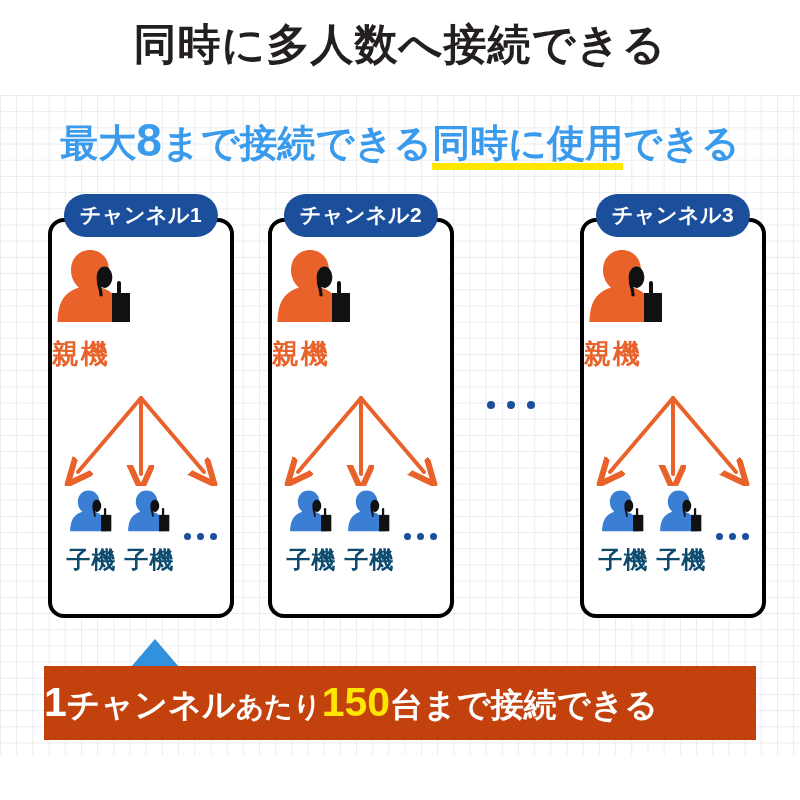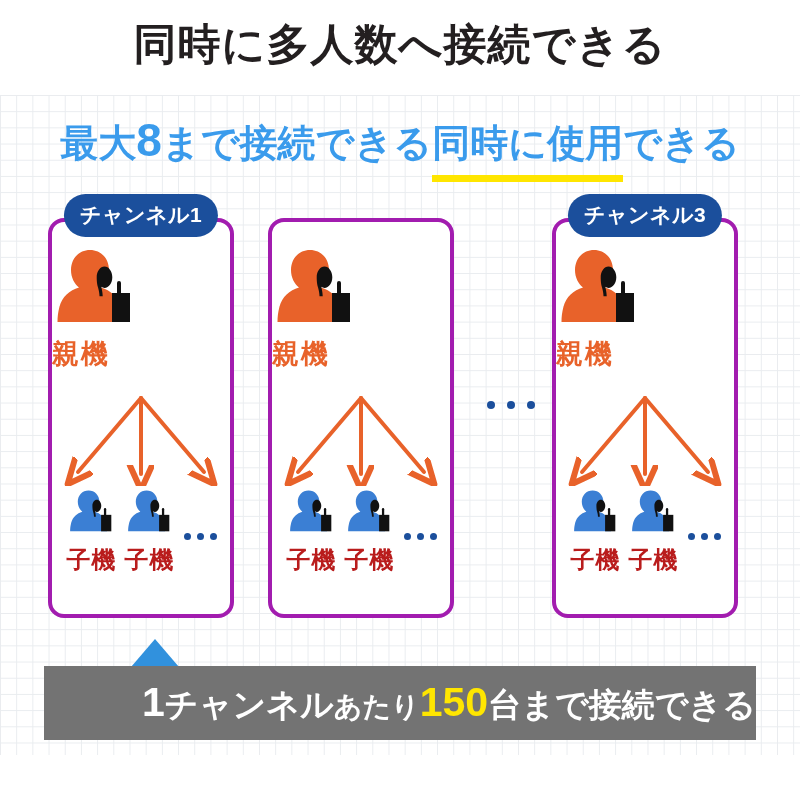--- a/index.html
+++ b/index.html
@@ -64,37 +64,37 @@
     color: #3a9bec;
     white-space: nowrap;
     letter-spacing: 0px;
   }
   #subtitle .big {
     font-size: 46px;
     line-height: 0.9;
   }
   #subtitle .marked {
     background-image: linear-gradient(to top, #ffe600 0, #ffe600 7px, transparent 7px);
-    padding-bottom: 18px;
+    padding-bottom: 6px;
   }
 
   
   .card {
     position: absolute;
     top: 218px;
     width: 186px;
     height: 400px;
-    border: 4px solid #a21caf;
+    border: 4px solid #000000;
     border-radius: 16px;
     background: #ffffff;
     box-sizing: border-box;
   }
   #card-1 { left: 48px; }
   #card-2 { left: 268px; }
-  #card-3 { left: 552px; padding-left: 24px; }
+  #card-3 { left: 580px; padding-left: 24px; }
 
   .card-badge {
     position: absolute;
     top: -28px;
     left: 50%;
     transform: translateX(-50%);
     background: #1b4f9c;
     color: #ffffff;
     font-size: 21px;
     font-weight: bold;
@@ -142,21 +142,21 @@
     align-items: flex-end;
     gap: 6px;
   }
   .child {
     width: 52px;
     text-align: center;
   }
   .child-label {
     font-size: 24px;
     font-weight: bold;
-    color: #b91c1c;
+    color: #0c4a6e;
     letter-spacing: 1px;
     margin-top: 4px;
     white-space: nowrap;
   }
   .child-dots {
     display: flex;
     align-items: center;
     gap: 6px;
     padding-bottom: 36px;
     margin-left: 2px;
@@ -185,24 +185,24 @@
     background: #1b4f9c;
   }
 
   
   #banner {
     position: absolute;
     left: 44px;
     top: 666px;
     width: 712px;
     height: 74px;
-    background: #737373;
+    background: #c2410c;
     display: flex;
     align-items: center;
-    justify-content: flex-end;
+    justify-content: flex-start;
   }
   #banner-pointer {
     position: absolute;
     left: 131px;
     top: 639px;
     width: 0;
     height: 0;
     border-left: 24px solid transparent;
     border-right: 24px solid transparent;
     border-bottom: 28px solid #3191dd;
@@ -289,20 +289,21 @@
       </div>
       <div class="child-dots">
           <i></i>
           <i></i>
           <i></i>
         </div>
     </div>
   </div>
 
   <div class="card" id="card-2">
+    <div class="card-badge">チャンネル2</div>
 
     <div class="parent-block">
       <span>
         <svg width="88" height="84" viewBox="0 0 88 84" aria-hidden="true">
           <path fill="#e8622a" d="M38 4c-11 0-19 8.5-19 20 0 7.5 3.3 13.8 8 17.4-9.5 2.6-17 9.6-19.5 19.2C6 66.5 5.5 71 5.5 76h65c0-5-0.5-9.5-2-15.4C66 51 58.5 44 49 41.4c4.7-3.6 8-9.9 8-17.4C57 12.5 49 4 38 4z"></path>
           <path fill="#111111" d="M52.5 20.5c4.3 0 7.8 4.8 7.8 10.7s-3.5 10.7-7.8 10.7c-1.2 0-2.3-0.4-3.3-1.1 0 0 1.5 5 1.5 9.4h-3.2c0-5-2-10.5-2-10.5-0.5-2.4-0.8-5-0.8-8.5 0-5.9 3.5-10.7 7.8-10.7z"></path>
           <rect x="60" y="47" width="18" height="29" fill="#111111"></rect>
           <rect x="65" y="35" width="4" height="14" rx="2" fill="#111111"></rect>
         </svg>
       </span>

